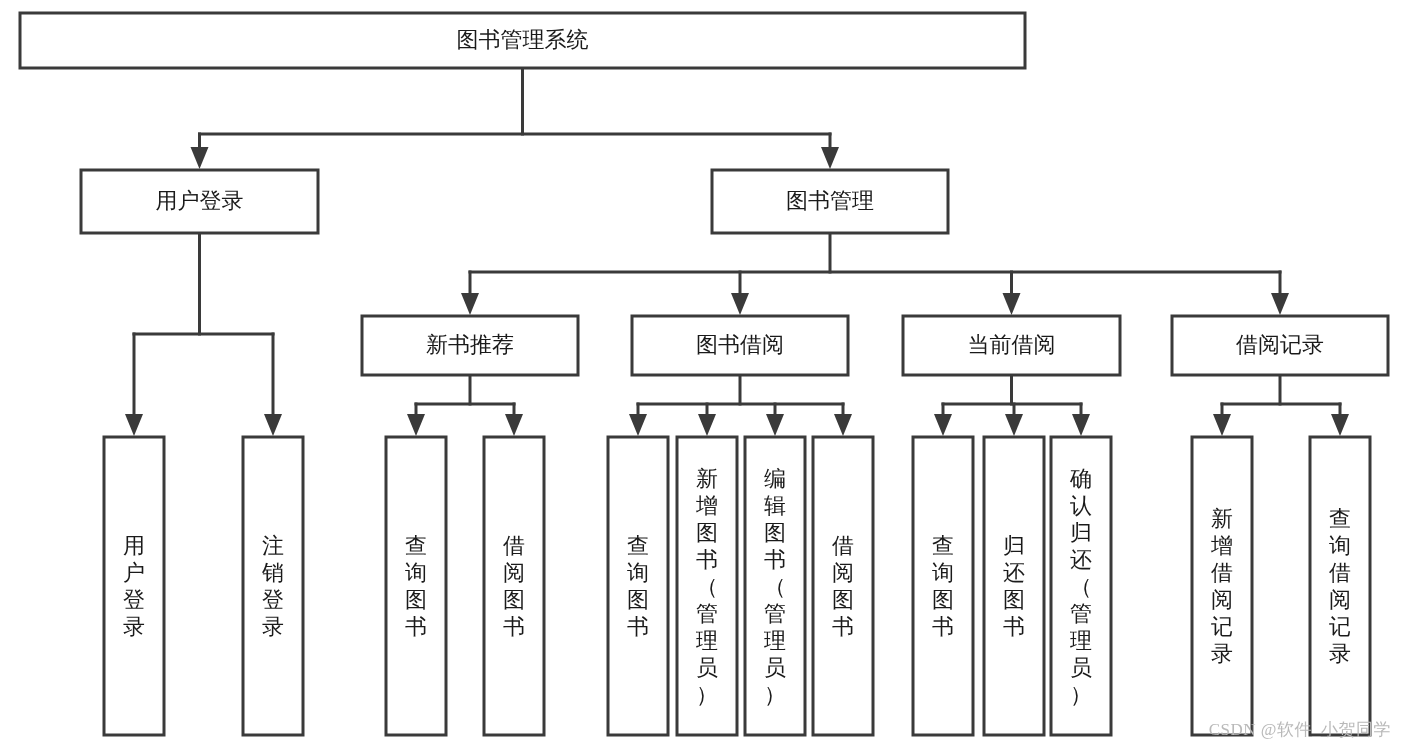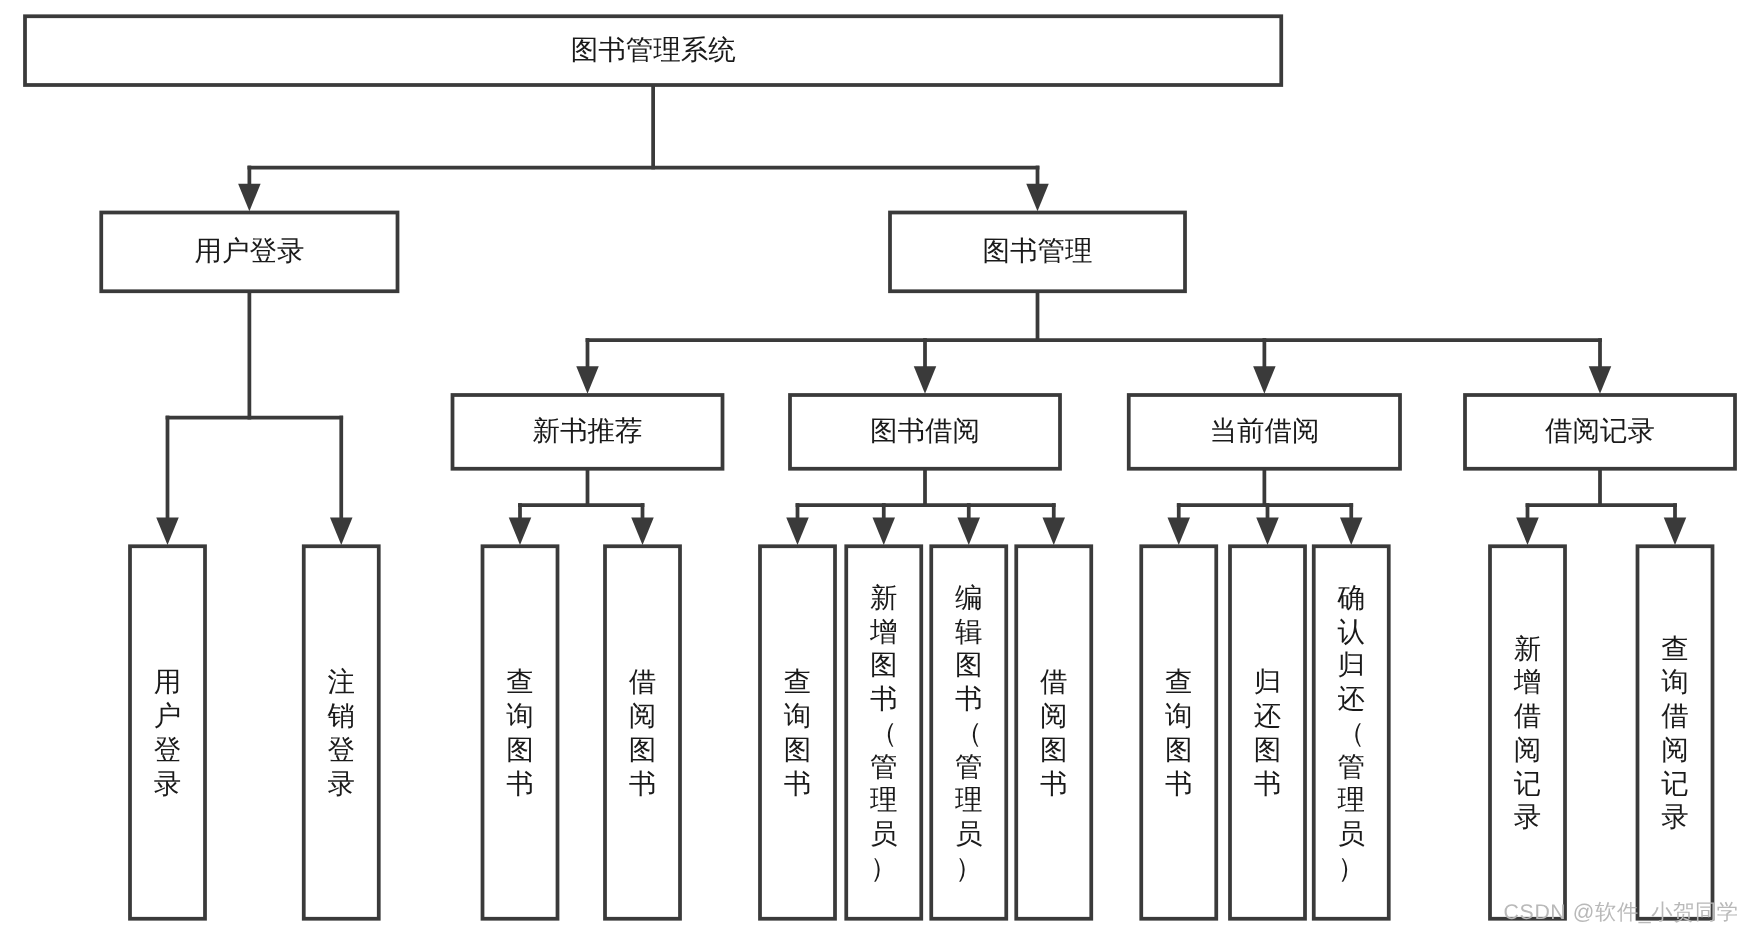--- a/index.html
+++ b/index.html
@@ -49,21 +49,21 @@
   .node-label-v {
     font-family: "Liberation Sans", "DejaVu Sans", sans-serif;
     font-size: 22px;
     fill: #1a1a1a;
     text-anchor: middle;
   }
   .watermark {
     position: absolute;
     right: 14px;
     bottom: 6px;
-    font-family: Liberation Sans, sans-serif;
+    font-family: Liberation Serif, serif;
     font-size: 17px;
     color: #b9b9b9;
     white-space: nowrap;
     letter-spacing: 0.5px;
     user-select: none;
   }
 </style>
 </head>
 <body>
 

